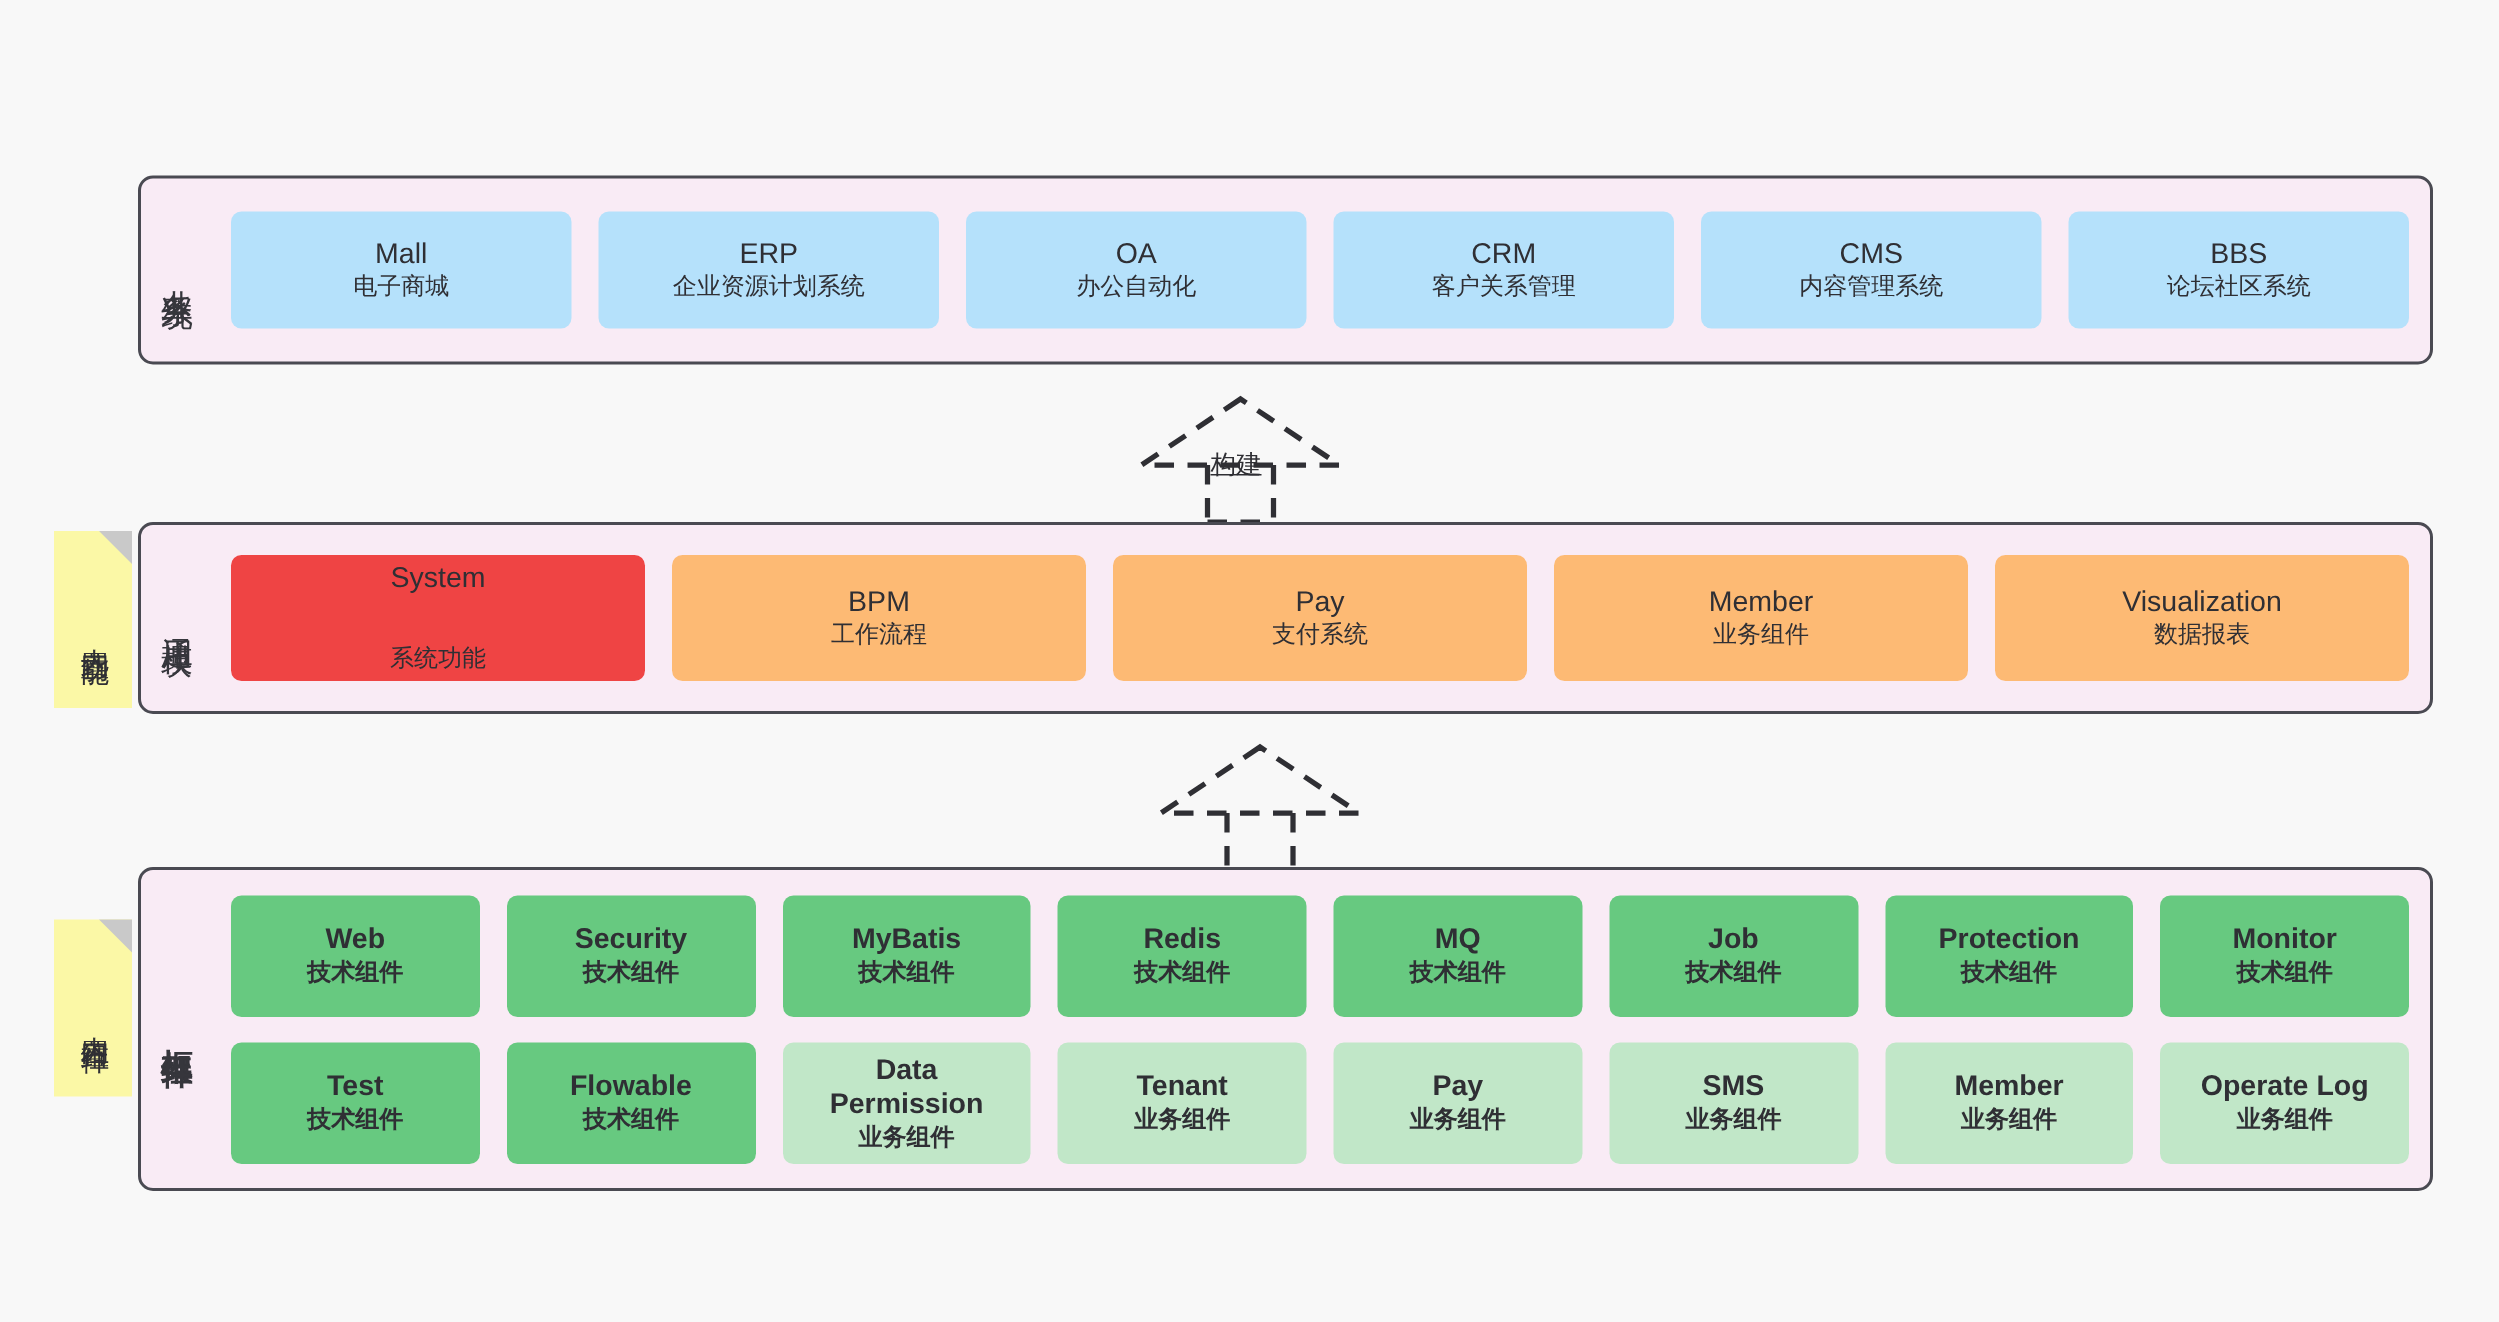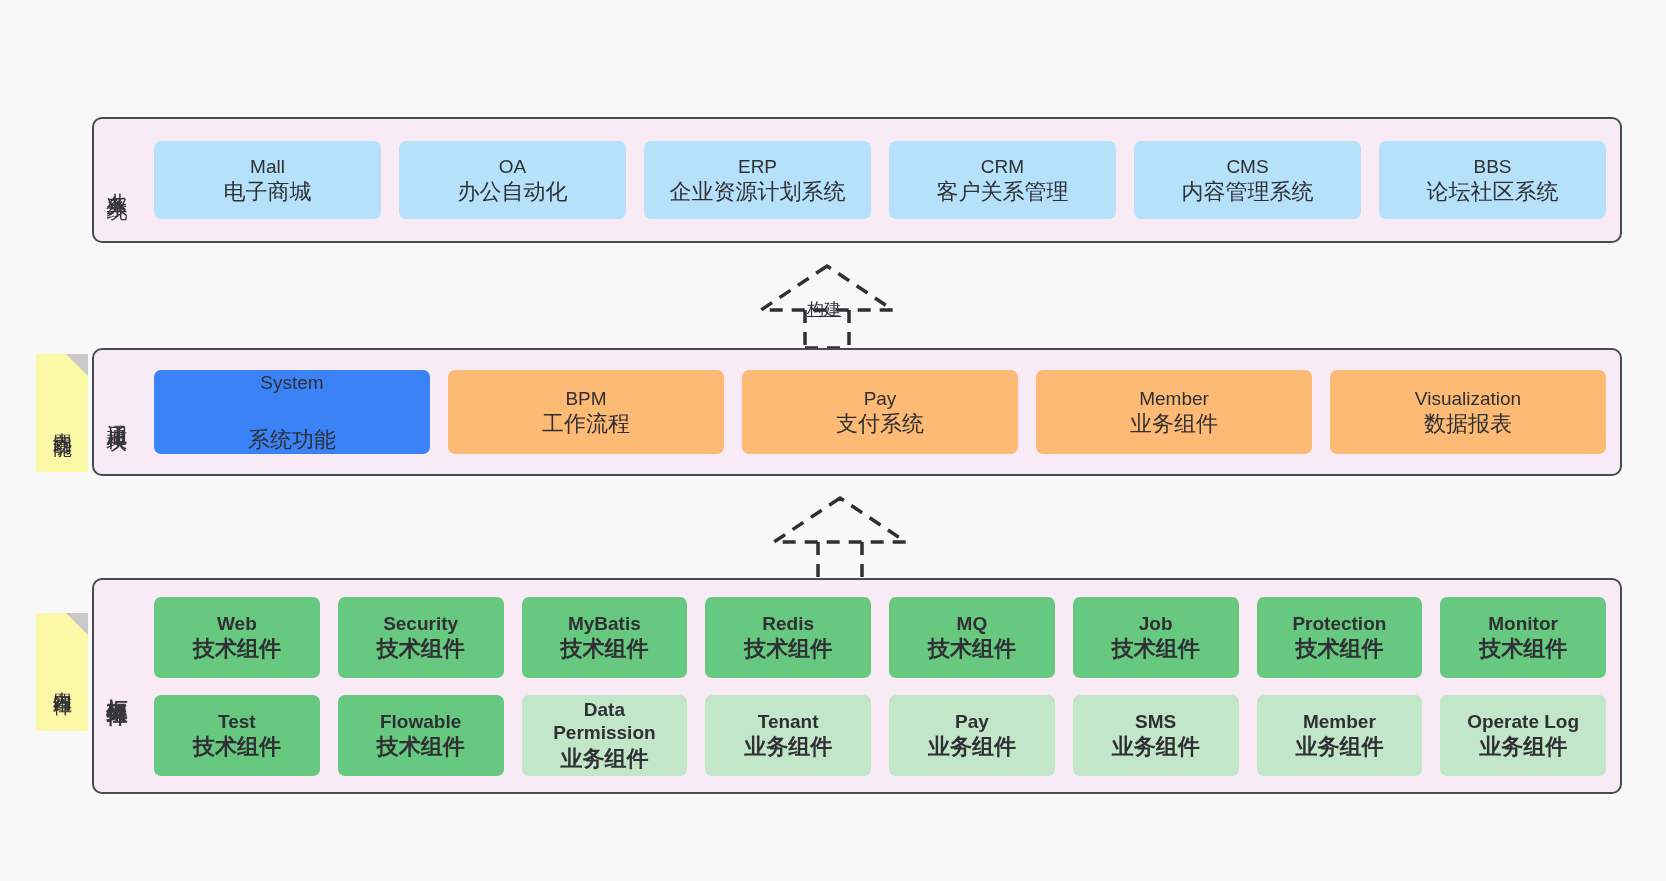--- a/index.html
+++ b/index.html
@@ -57,28 +57,28 @@
     flex-direction: column;
     align-items: center;
     justify-content: center;
     text-align: center;
     line-height: 1.24;
     color: #2f2f34;
     padding: 4px 6px;
     user-select: none;
   }
   .item-box .t-main { font-size: 19px; }
-  .item-box .t-sub  { font-size: 22px; }
+  .item-box .t-sub  { font-size: 16px; }
 
   .h-business { height: 78px; }
   .h-module   { height: 84px; }
   .h-frame    { height: 81px; }
 
   .c-blue        { background: #b5e1fb; }
-  .c-red         { background: #3b82f6; gap: 32px; }
+  .c-red         { background: #ef4444; gap: 32px; }
   .c-pink        { background: #fdba74; }
   .c-green       { background: #67c980; }
   .c-lightgreen  { background: #c1e7c8; }
 
   
   .sticky {
     position: absolute;
     background: #fbf8a6;
     z-index: 5;
     display: flex;
@@ -120,26 +120,26 @@
 
   <div class="layer-panel" style="left:92px; top:117px; width:1530px; height:126px;">
     <div class="layer-title">业务系统</div>
     <div class="layer-body">
       <div class="box-row">
         <div class="item-box h-business c-blue">
           <span class="t-main">Mall</span>
           <span class="t-sub">电子商城</span>
         </div>
         <div class="item-box h-business c-blue">
+          <span class="t-main">ERP</span>
+          <span class="t-sub">企业资源计划系统</span>
+        </div>
+        <div class="item-box h-business c-blue">
           <span class="t-main">OA</span>
           <span class="t-sub">办公自动化</span>
-        </div>
-        <div class="item-box h-business c-blue">
-          <span class="t-main">ERP</span>
-          <span class="t-sub">企业资源计划系统</span>
         </div>
         <div class="item-box h-business c-blue">
           <span class="t-main">CRM</span>
           <span class="t-sub">客户关系管理</span>
         </div>
         <div class="item-box h-business c-blue">
           <span class="t-main">CMS</span>
           <span class="t-sub">内容管理系统</span>
         </div>
         <div class="item-box h-business c-blue">

